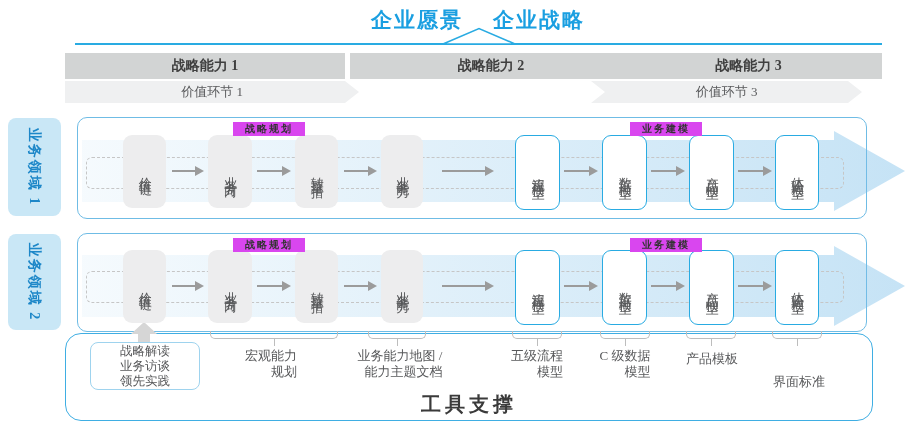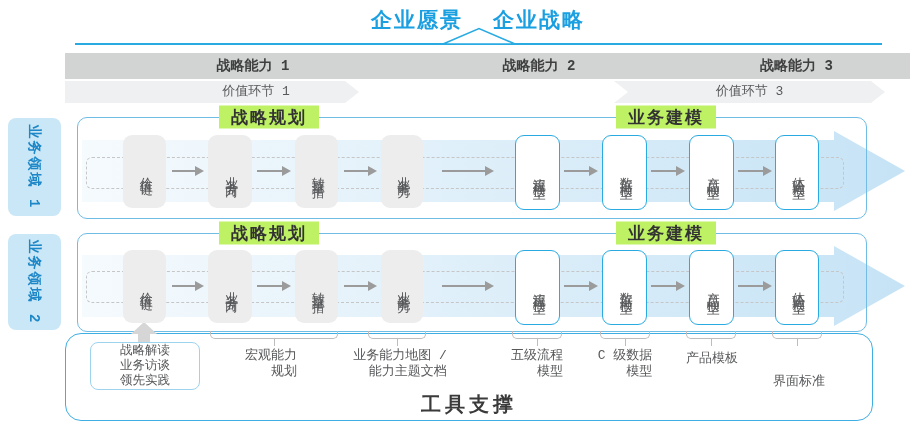--- a/index.html
+++ b/index.html
@@ -1,41 +1,41 @@
 <!DOCTYPE html>
 <html><head>
 <meta charset="utf-8">
 <style>
   html,body{margin:0;padding:0;background:#fff;}
   .stage{position:relative;width:910px;height:432px;background:#fff;overflow:hidden;
-         font-family:Liberation Mono, monospace;}
+         font-family:Liberation Serif, serif;}
   
   .title{position:absolute;left:478px;top:6px;transform:translateX(-50%);display:flex;gap:30px;
          font-size:21px;font-weight:bold;color:#1A9FE1;letter-spacing:2px;white-space:nowrap;}
   .hline{position:absolute;left:75px;top:43px;width:807px;height:2px;background:#29ABE2;}
   .peak{position:absolute;left:441px;top:27px;}
   
   .bar{position:absolute;top:53px;height:26px;background:#D2D4D4;color:#3F3F3F;font-weight:bold;
-       font-size:14px;text-align:center;line-height:26px;padding-left:48px;}
+       font-size:14px;text-align:center;line-height:26px;}
   
   .chev{position:absolute;top:81px;height:22px;background:#EFF0F1;color:#58595B;font-size:13px;
         text-align:center;line-height:22px;}
-  .chev.c1{clip-path:polygon(0 0,280px 0,294px 11px,280px 22px,0 22px);padding-left:44px;}
+  .chev.c1{clip-path:polygon(0 0,280px 0,294px 11px,280px 22px,0 22px);}
   .chev.c2{clip-path:polygon(0 0,258px 0,272px 11px,258px 22px,0 22px,14px 11px);}
   .chev.c3{clip-path:polygon(0 0,257px 0,271px 11px,257px 22px,0 22px,14px 11px);}
   
   .domain{position:absolute;left:8px;width:53px;background:#C9E7F6;border-radius:8px;
           display:flex;align-items:center;justify-content:center;z-index:2;}
   .domain span{transform:rotate(90deg);white-space:nowrap;color:#1D87C8;font-weight:bold;
                font-size:14px;letter-spacing:2px;}
   
   .row{position:absolute;left:77px;width:788px;border:1.5px solid #6FBCE5;border-radius:10px;
        background:#fff;z-index:2;}
-  .sec-header{position:absolute;transform:translate(-50%,-50%);background:#bef264;padding:0 12px;
-              font-weight:bold;font-size:17px;color:#333;letter-spacing:2px;white-space:nowrap;z-index:6;}
+  .sec-header{position:absolute;transform:translate(-50%,-50%);background:#d946ef;padding:0 12px;
+              font-weight:bold;font-size:10px;color:#333;letter-spacing:2px;white-space:nowrap;z-index:6;margin-top:12px;}
   .band{position:absolute;left:82px;width:823px;height:80px;z-index:3;
         background:linear-gradient(to right,rgba(161,209,240,0.10),rgba(118,188,232,0.42));
         clip-path:polygon(0 9px,752px 9px,752px 0,823px 40px,752px 80px,752px 71px,0 71px);}
   .dashed{position:absolute;left:86px;width:756px;height:30px;border:1.5px dashed #C6C6C6;
           border-radius:6px;z-index:4;}
   .vbox{position:absolute;height:73px;border-radius:9px;display:flex;align-items:center;
         justify-content:center;z-index:5;font-size:13px;color:#57585A;}
   .vbox span{writing-mode:vertical-rl;text-orientation:upright;letter-spacing:3px;line-height:1.1;}
   .vbox.gray{background:#EDEDEE;}
   .vbox.model{background:#fff;border:1.5px solid #29ABE2;}
@@ -72,21 +72,21 @@
   <div class="hline"></div>
   <svg class="peak" width="76" height="18">
     <path d="M2,17 L38,1.5 L74,17 Z" fill="#ffffff" stroke="#29ABE2" stroke-width="1.6"></path>
   </svg>
 
   <div class="bar" style="left:65px;width:280px;">战略能力 1</div>
   <div class="bar" style="left:350px;width:282px;">战略能力 2</div>
   <div class="bar" style="left:615px;width:267px;">战略能力 3</div>
 
   <div class="chev c1" style="left:65px;width:294px;">价值环节 1</div>
-  <div class="chev c3" style="left:614px;width:271px;">价值环节 3</div>
+  <div class="chev c3" style="left:591px;width:271px;">价值环节 3</div>
 
   <div class="tool"></div>
 
   <div class="domain" style="top:118px;height:98px;">
     <span>业务领域 1</span>
   </div>
   <div class="domain" style="top:234px;height:96px;">
     <span>业务领域 2</span>
   </div>
 

